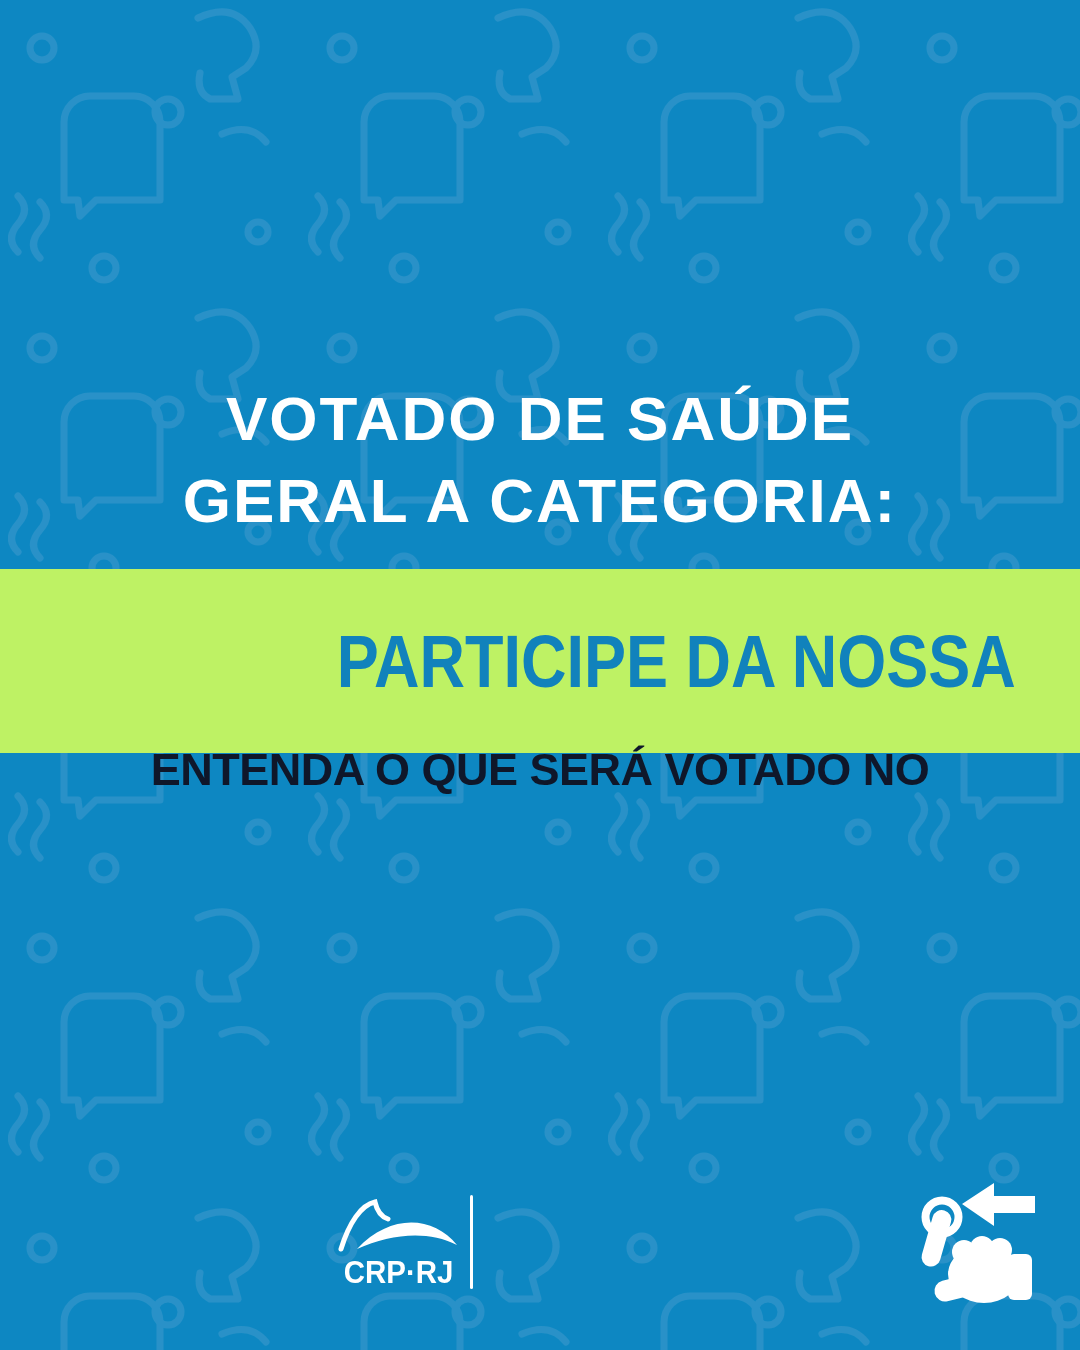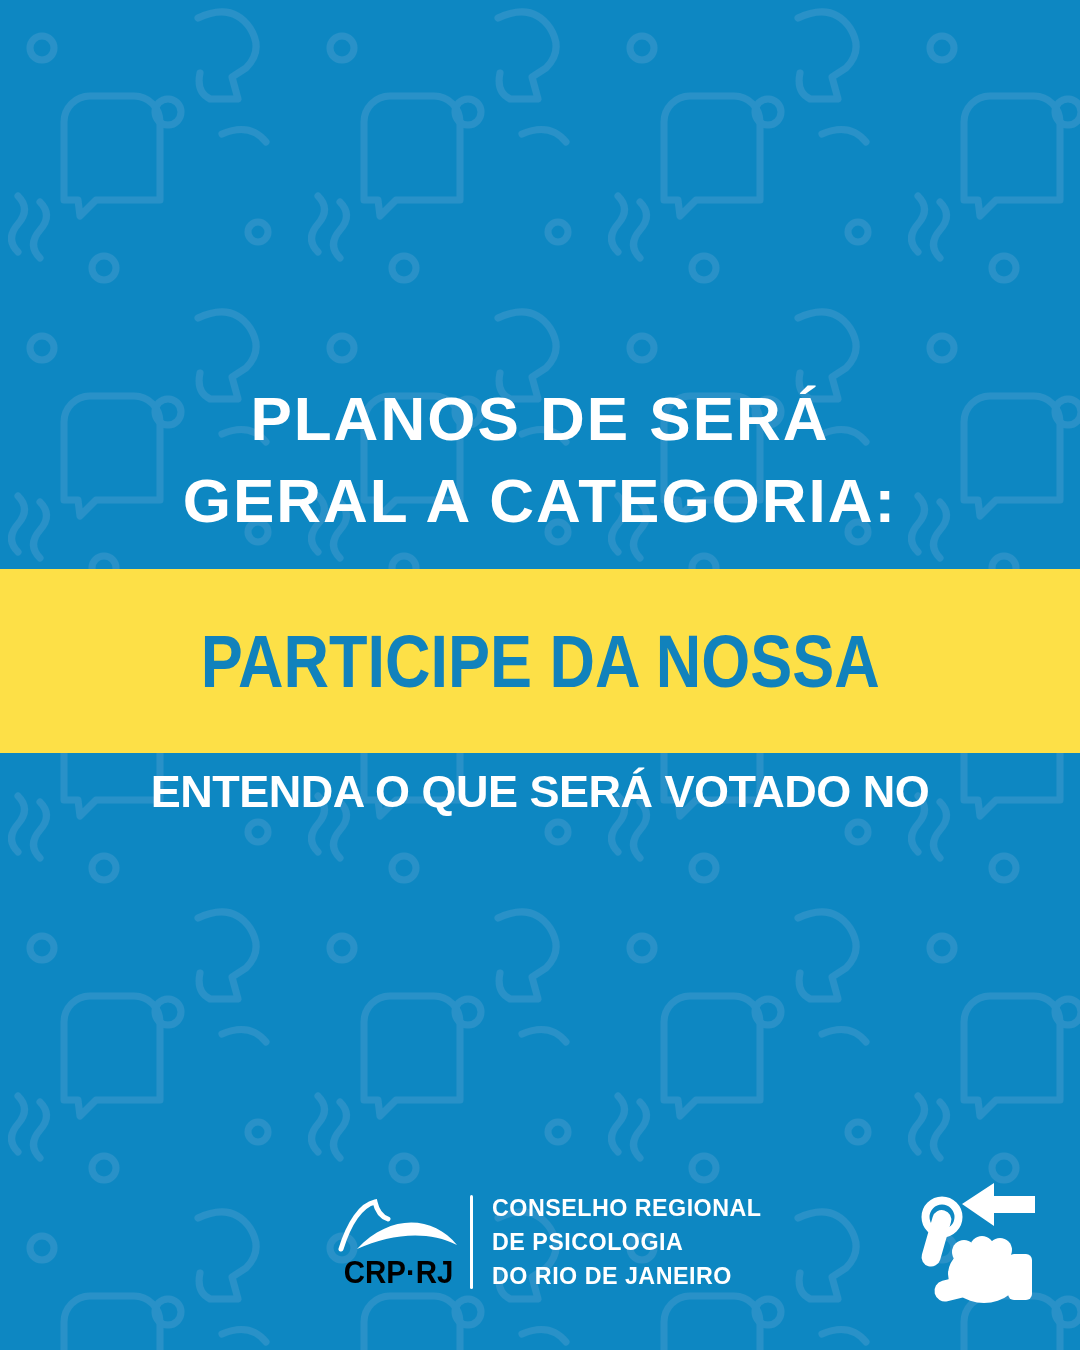--- a/index.html
+++ b/index.html
@@ -13,36 +13,36 @@
   .bg-svg{position:absolute;left:0;top:0;z-index:0;display:block;}
   .layer{position:absolute;z-index:1;}
 
   
   .headline{top:378px;left:0;width:1080px;text-align:center;color:#ffffff;}
   .hl-line{height:82px;line-height:82px;font-size:62px;font-weight:bold;letter-spacing:2px;white-space:nowrap;}
 
   
   .banner{
     top:569px;left:0;width:1080px;height:184px;
-    background:#fde047;
+    background:#bef264;
     display:flex;flex-direction:column;justify-content:center;
-    text-align:center;color:#1182bc;
+    text-align:center;color:#1182bc;align-items:flex-end;
   }
   .bn-line{height:89px;line-height:89px;font-size:75px;font-weight:bold;white-space:nowrap;}
   .bn-line span{display:inline-block;transform:scaleX(0.84);transform-origin:center;}
 
   
-  .body-text{top:764px;left:0;width:1080px;text-align:center;color:#ffffff;}
+  .body-text{top:742px;left:0;width:1080px;text-align:center;color:#0f172a;}
   .bd-line{height:55px;line-height:55px;font-size:45px;font-weight:bold;letter-spacing:-0.5px;white-space:nowrap;}
 
   
   .logo-mark{left:337px;top:1196px;width:124px;height:58px;}
   .logo-acronym{
     left:337px;top:1252px;width:124px;height:40px;
-    text-align:center;color:#000000;font-size:32px;font-weight:bold;line-height:40px;white-space:nowrap;
+    text-align:center;color:#ffffff;font-size:32px;font-weight:bold;line-height:40px;white-space:nowrap;
   }
   .logo-acronym span{display:inline-block;transform:scaleX(0.92);transform-origin:center;}
   .footer-divider{left:470px;top:1195px;width:3px;height:94px;background:#ffffff;border-radius:2px;}
   .org-name{left:492px;top:1191px;color:#ffffff;}
   .org-line{height:34px;line-height:34px;font-size:24px;font-weight:bold;letter-spacing:0.5px;white-space:nowrap;}
   .org-line span{display:inline-block;transform:scaleX(0.97);transform-origin:left center;}
   .swipe-icon{left:908px;top:1170px;width:132px;height:150px;}
 </style>
 </head>
 <body>
@@ -63,21 +63,21 @@
           <path d="M40,202 q13,13 0,28 t0,28"></path>
           <path d="M222,134 q28,-12 44,8"></path>
         </g>
       </pattern>
     </defs>
     <rect width="1080" height="1350" fill="#0d87c2"></rect>
     <rect width="1080" height="1350" fill="url(#bgpat)"></rect>
   </svg>
 
   <div class="layer headline">
-    <div class="hl-line">PLANOS DE SERÁ</div>
+    <div class="hl-line">VOTADO DE SAÚDE</div>
     <div class="hl-line">GERAL A CATEGORIA:</div>
   </div>
 
   <div class="layer banner">
     <div class="bn-line">
       <span>PARTICIPE DA NOSSA</span>
     </div>
   </div>
 
   <div class="layer body-text">
@@ -87,31 +87,20 @@
   <svg class="layer logo-mark" viewBox="0 0 124 56" xmlns="http://www.w3.org/2000/svg">
     <path d="M4,52 C12,26 24,8 38,5 C40,14 45,20 51,22" fill="none" stroke="#ffffff" stroke-width="5" stroke-linecap="round"></path>
     <path d="M20,52 C54,16 96,19 120,48 C90,33 54,37 20,52 Z" fill="#ffffff"></path>
   </svg>
   <div class="layer logo-acronym">
     <span>CRP·RJ</span>
   </div>
 
   <div class="layer footer-divider"></div>
 
-  <div class="layer org-name">
-    <div class="org-line">
-      <span>CONSELHO REGIONAL</span>
-    </div>
-    <div class="org-line">
-      <span>DE PSICOLOGIA</span>
-    </div>
-    <div class="org-line">
-      <span>DO RIO DE JANEIRO</span>
-    </div>
-  </div>
 
   <svg class="layer swipe-icon" viewBox="0 0 132 150" xmlns="http://www.w3.org/2000/svg">
     <path d="M54,34 L86,13 L86,26 L127,26 L127,43 L86,43 L86,56 Z" fill="#ffffff"></path>
     <circle cx="34" cy="47" r="16.5" fill="none" stroke="#ffffff" stroke-width="8"></circle>
     <g fill="#ffffff">
       <rect x="25" y="40" width="19" height="58" rx="9.5" transform="rotate(16 34 47)"></rect>
       <ellipse cx="76" cy="104" rx="36" ry="29"></ellipse>
       <circle cx="56" cy="82" r="12"></circle>
       <circle cx="74" cy="78" r="12"></circle>
       <circle cx="92" cy="80" r="12"></circle>

